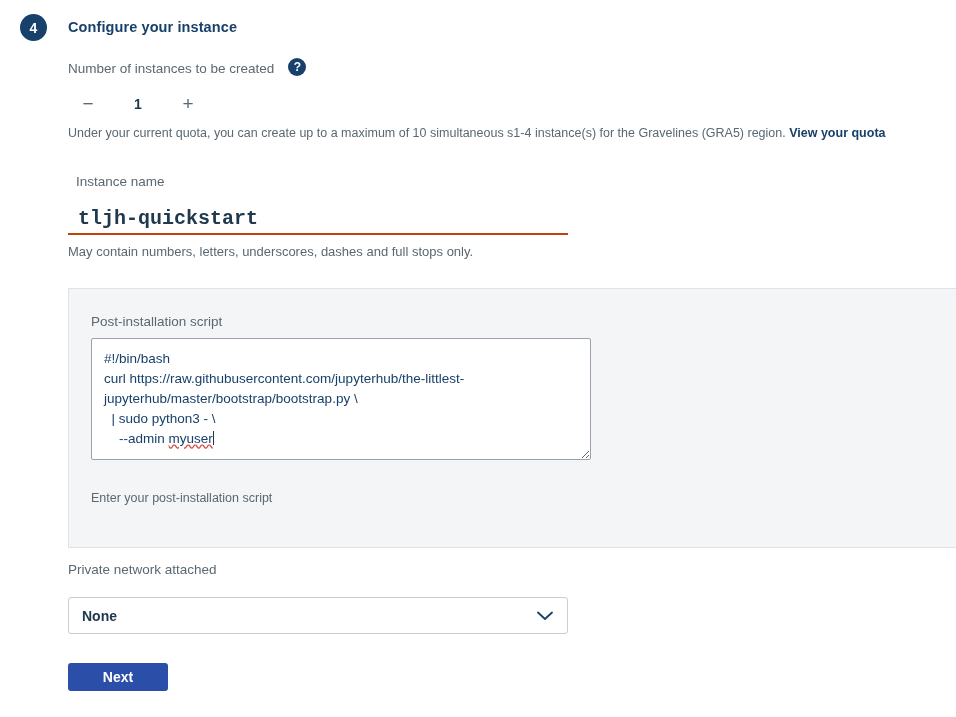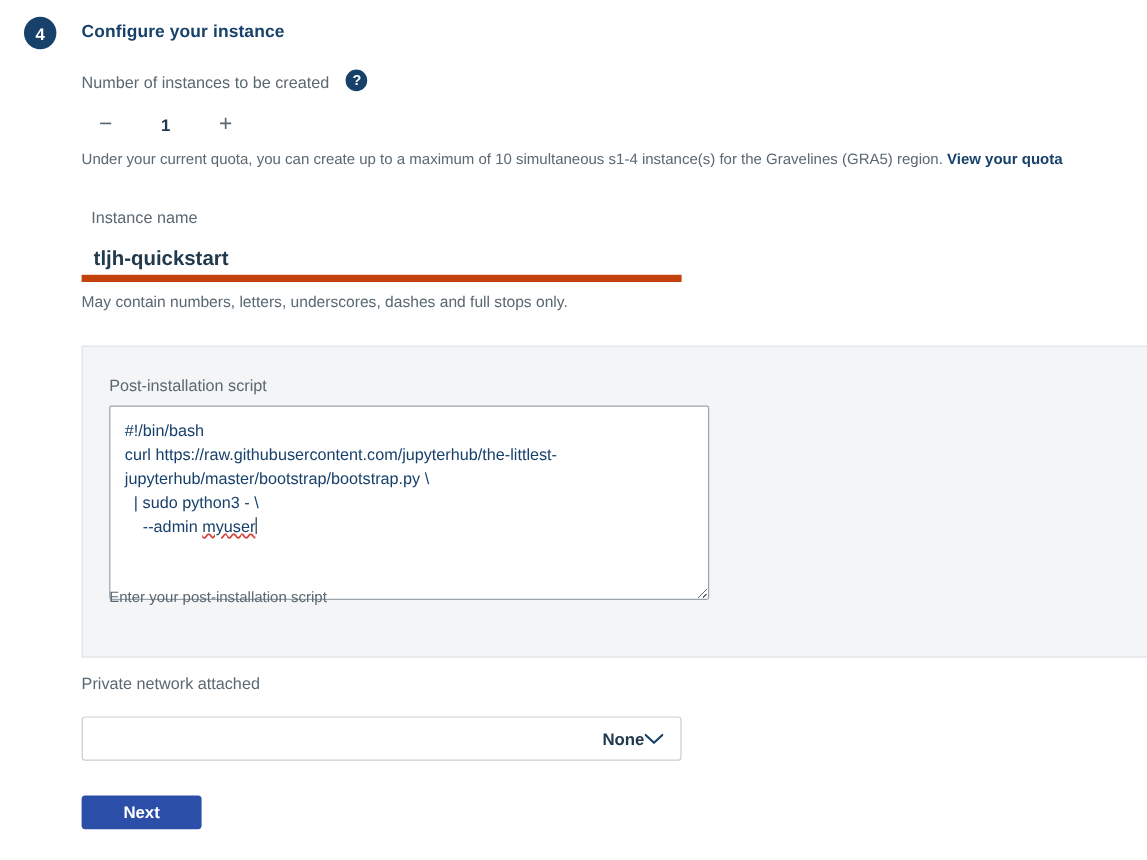--- a/index.html
+++ b/index.html
@@ -129,28 +129,28 @@
     top: 174px;
   }
 
   .instance-name-input {
     position: absolute;
     left: 68px;
     top: 203px;
     width: 500px;
     height: 32px;
     border: none;
-    border-bottom: 6px solid #c2410c;
+    border-bottom: 2px solid #c2410c;
     background: transparent;
-    font-size: 17px;
+    font-size: 20px;
     font-weight: bold;
     color: #20394c;
     padding: 0 10px;
     box-sizing: border-box;
-    font-family: Liberation Sans, sans-serif;
+    font-family: Liberation Mono, monospace;
     outline: none;
   }
 
   .instance-name-hint {
     position: absolute;
     left: 68px;
     top: 244px;
     font-size: 13px;
     color: #5a6872;
   }
@@ -172,21 +172,21 @@
     top: 25px;
     font-size: 13.5px;
     color: #5a6872;
   }
 
   .script-textarea {
     position: absolute;
     left: 22px;
     top: 49px;
     width: 500px;
-    height: 162px;
+    height: 122px;
     box-sizing: border-box;
     background: #ffffff;
     border: 1px solid #9aa3ab;
     border-radius: 2px;
     padding: 10px 12px;
     font-family: "Liberation Sans", sans-serif;
     font-size: 13.5px;
     line-height: 20px;
     color: #17406a;
     resize: both;
@@ -235,21 +235,20 @@
     display: flex;
     align-items: center;
     cursor: pointer;
   }
   .select-value {
     padding-left: 13px;
     font-size: 14px;
     font-weight: bold;
     color: #20394c;
     flex: 1;
-    text-align: right;
   }
   .select-chevron {
     padding-right: 14px;
     display: flex;
     align-items: center;
     color: #17406a;
   }
 
   .next-button {
     position: absolute;

